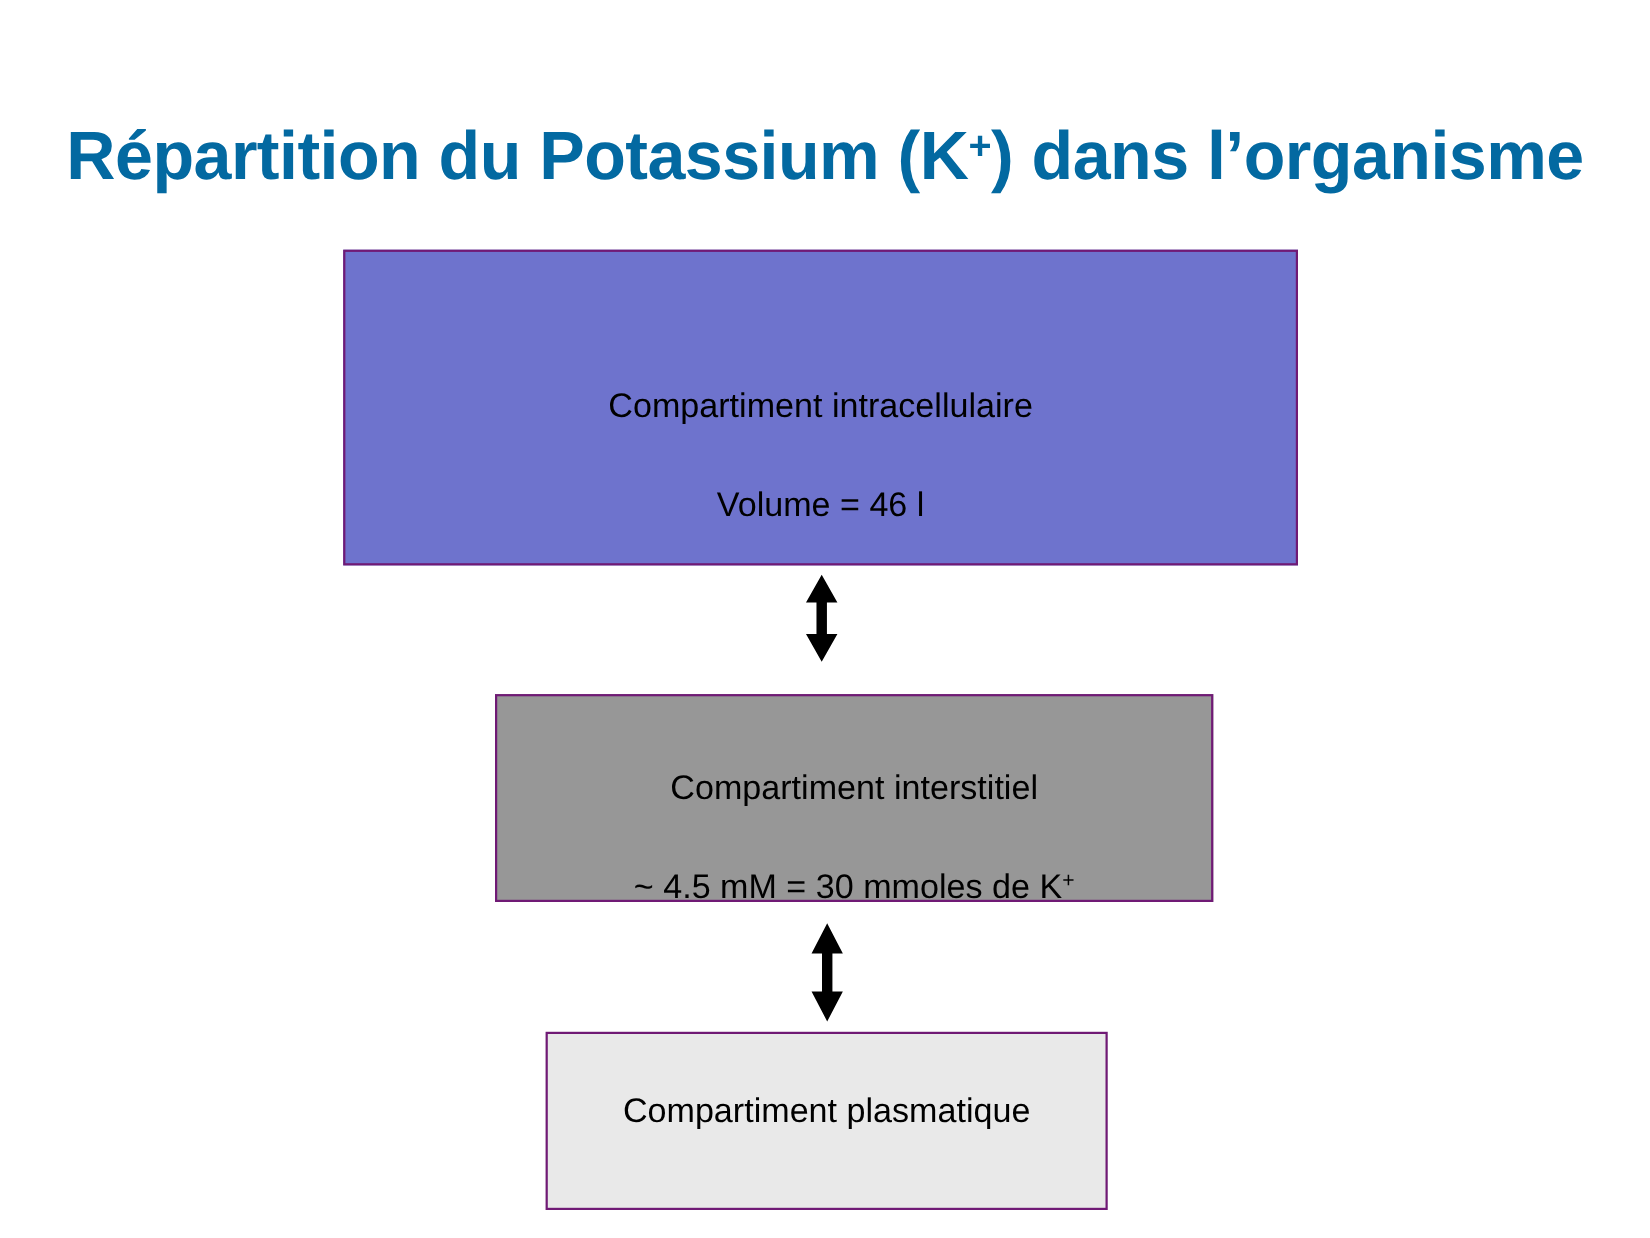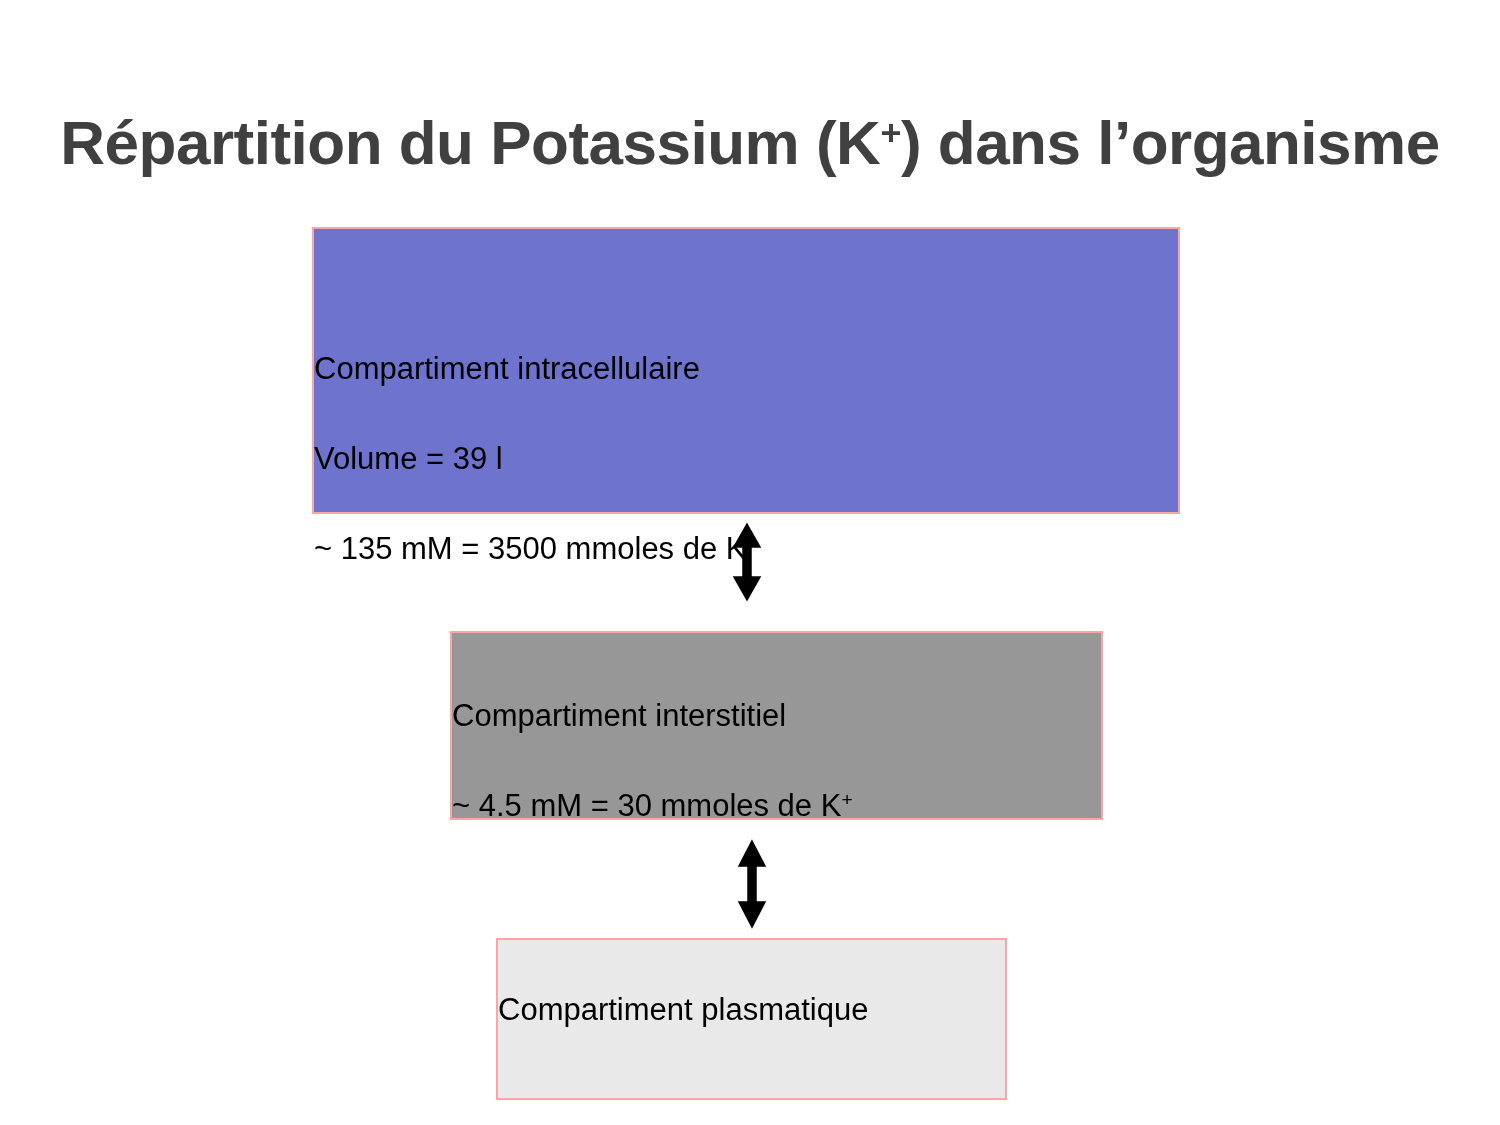--- a/index.html
+++ b/index.html
@@ -21,35 +21,35 @@
   #slide-title {
     position: absolute;
     left: 60px;
     top: 26px;
     width: 1380px;
     text-align: center;
     font-size: 62px;
     font-weight: bold;
     line-height: 78px;
     letter-spacing: -0.5px;
-    color: #404040;
+    color: #0369a1;
     white-space: pre-line;
   }
   #slide-title sup {
     font-size: 0.58em;
     vertical-align: 0.52em;
     line-height: 0;
   }
 
   
   .compartment {
     position: absolute;
     box-sizing: border-box;
-    border: 2px solid #fca5a5;
-    text-align: left;
+    border: 2px solid #701a75;
+    text-align: center;
     color: #000000;
   }
   .compartment .lines {
     position: absolute;
     left: 0;
     right: 0;
     font-size: 31px;
     line-height: 45px;
     white-space: pre-line;
   }
@@ -109,22 +109,21 @@
 </head>
 <body>
 
 <div id="slide-title">
   <span>Répartition du Potassium (K</span><sup>+</sup><span>) dans l’organisme</span>
 </div>
 
 <div class="compartment" id="box-intracellular">
   <div class="lines">
     <div>Compartiment intracellulaire</div>
-    <div>Volume = 39 l</div>
-    <div><span>~ 135 mM = 3500 mmoles de K</span><sup>+</sup></div>
+    <div>Volume = 46 l</div>
   </div>
 </div>
 
 <div class="arrow" id="arrow-intra-interstitial">
   <svg width="46" height="80" viewBox="0 0 46 80" xmlns="http://www.w3.org/2000/svg">
     <polygon points="23,2 36,25 27,25 27,55 36,55 23,78 10,55 19,55 19,25 10,25" fill="#000000" stroke="#000000" stroke-width="1.5" stroke-linejoin="miter"></polygon>
   </svg>
 </div>
 
 <div class="compartment" id="box-interstitial">

